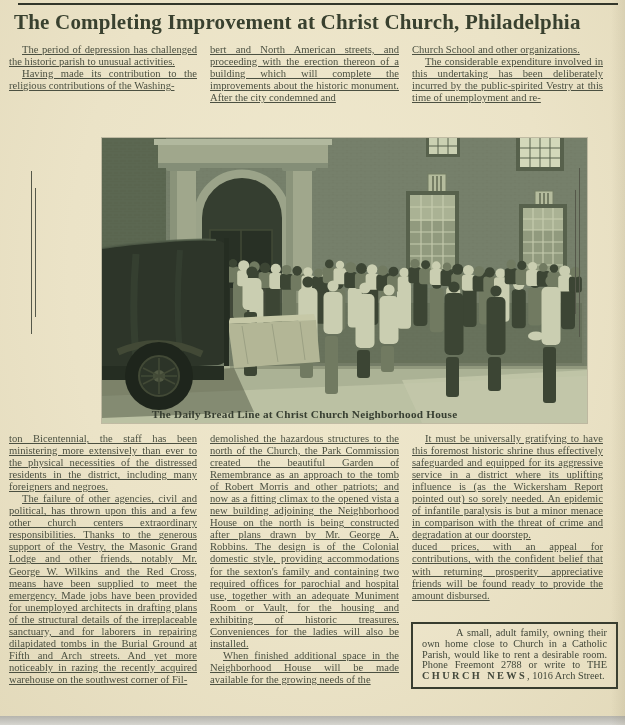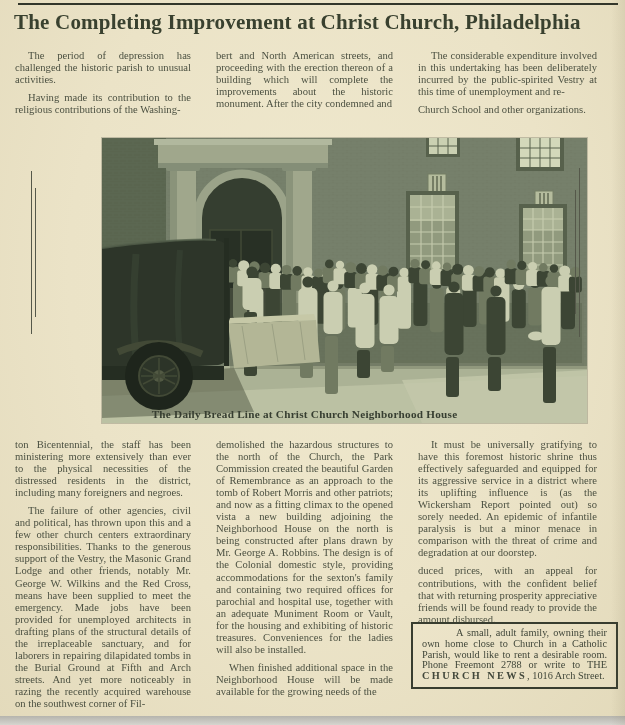--- a/index.html
+++ b/index.html
@@ -14,21 +14,21 @@
   .title{
     position:absolute;left:14px;top:9px;width:611px;margin:0;
     font-size:21px;line-height:27px;font-weight:bold;color:#39412f;letter-spacing:.2px;
   }
   .col{position:absolute;font-size:10.6px;line-height:12.05px;text-align:justify;}
   .cols-top .col{top:44px;}
   .cols-bottom .col{top:433px;}
   .col.c1{left:9px;width:188px;}
   .col.c2{left:210px;width:189px;}
   .col.c3{left:412px;width:191px;}
-  .para{margin:6px;text-indent:13px;}
+  .para{margin:0;text-indent:13px;text-decoration:underline;}
   .para.cont{text-indent:0;}
   .photo{
     position:absolute;left:62px;top:122px;width:485px;height:285px;overflow:hidden;
     box-shadow:inset 0 0 14px rgba(35,42,30,.28), 0 0 0 1px rgba(60,65,50,.25);
     background:#707b67;
   }
   .photo svg{display:block;width:485px;height:285px;}
   .caption{
     position:absolute;left:62px;top:408px;width:485px;text-align:center;margin:0;
     font-size:11.2px;font-weight:bold;color:#373e31;letter-spacing:.25px;font-family:Liberation Serif, serif;
@@ -59,22 +59,22 @@
 
   <section class="cols-top">
     <div class="col c1">
       <p class="para">The period of depression has challenged the historic parish to unusual activities.</p>
       <p class="para">Having made its contribution to the religious contributions of the Washing-</p>
     </div>
     <div class="col c2">
       <p class="para cont">bert and North American streets, and proceeding with the erection thereon of a building which will complete the improvements about the historic monument.  After the city condemned and</p>
     </div>
     <div class="col c3">
+      <p class="para cont">Church School and other organizations.</p>
       <p class="para">The considerable expenditure involved in this undertaking has been deliberately incurred by the public-spirited Vestry at this time of unemployment and re-</p>
-      <p class="para cont">Church School and other organizations.</p>
     </div>
   </section>
 
   <figure class="photo">
     <svg id="photo-svg" viewBox="0 0 485 285" xmlns="http://www.w3.org/2000/svg">
       <defs>
         <pattern id="brick" width="14" height="6" patternUnits="userSpaceOnUse">
           <rect width="14" height="6" fill="none"></rect>
           <path d="M0 0H14M0 3H14M7 0V3M3 3V6M11 3V6" stroke="#636e5a" stroke-width="0.5" opacity="0.55"></path>
         </pattern>

